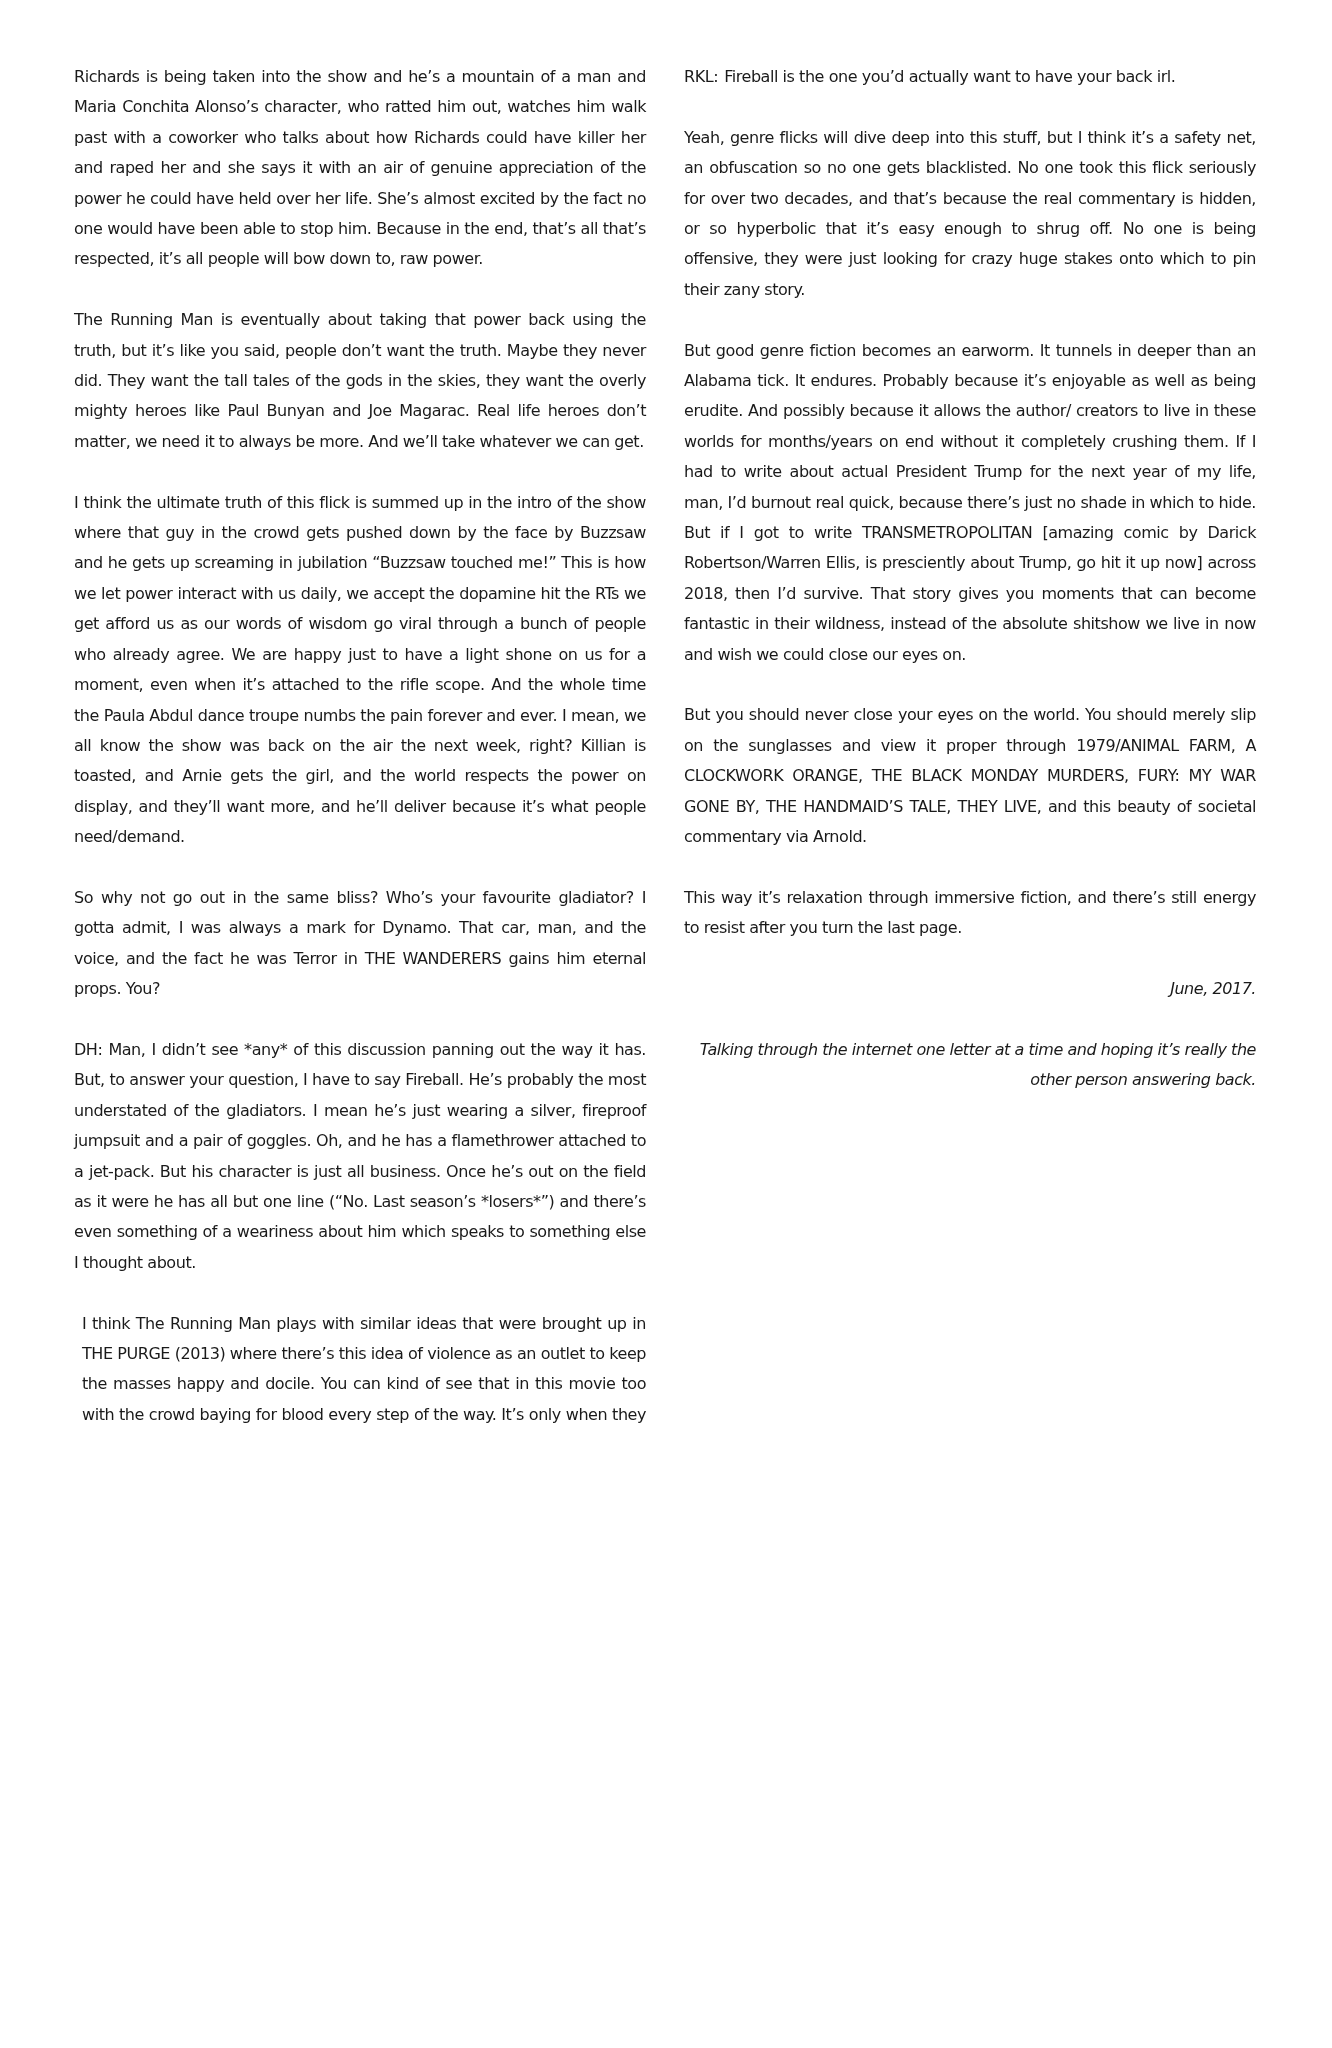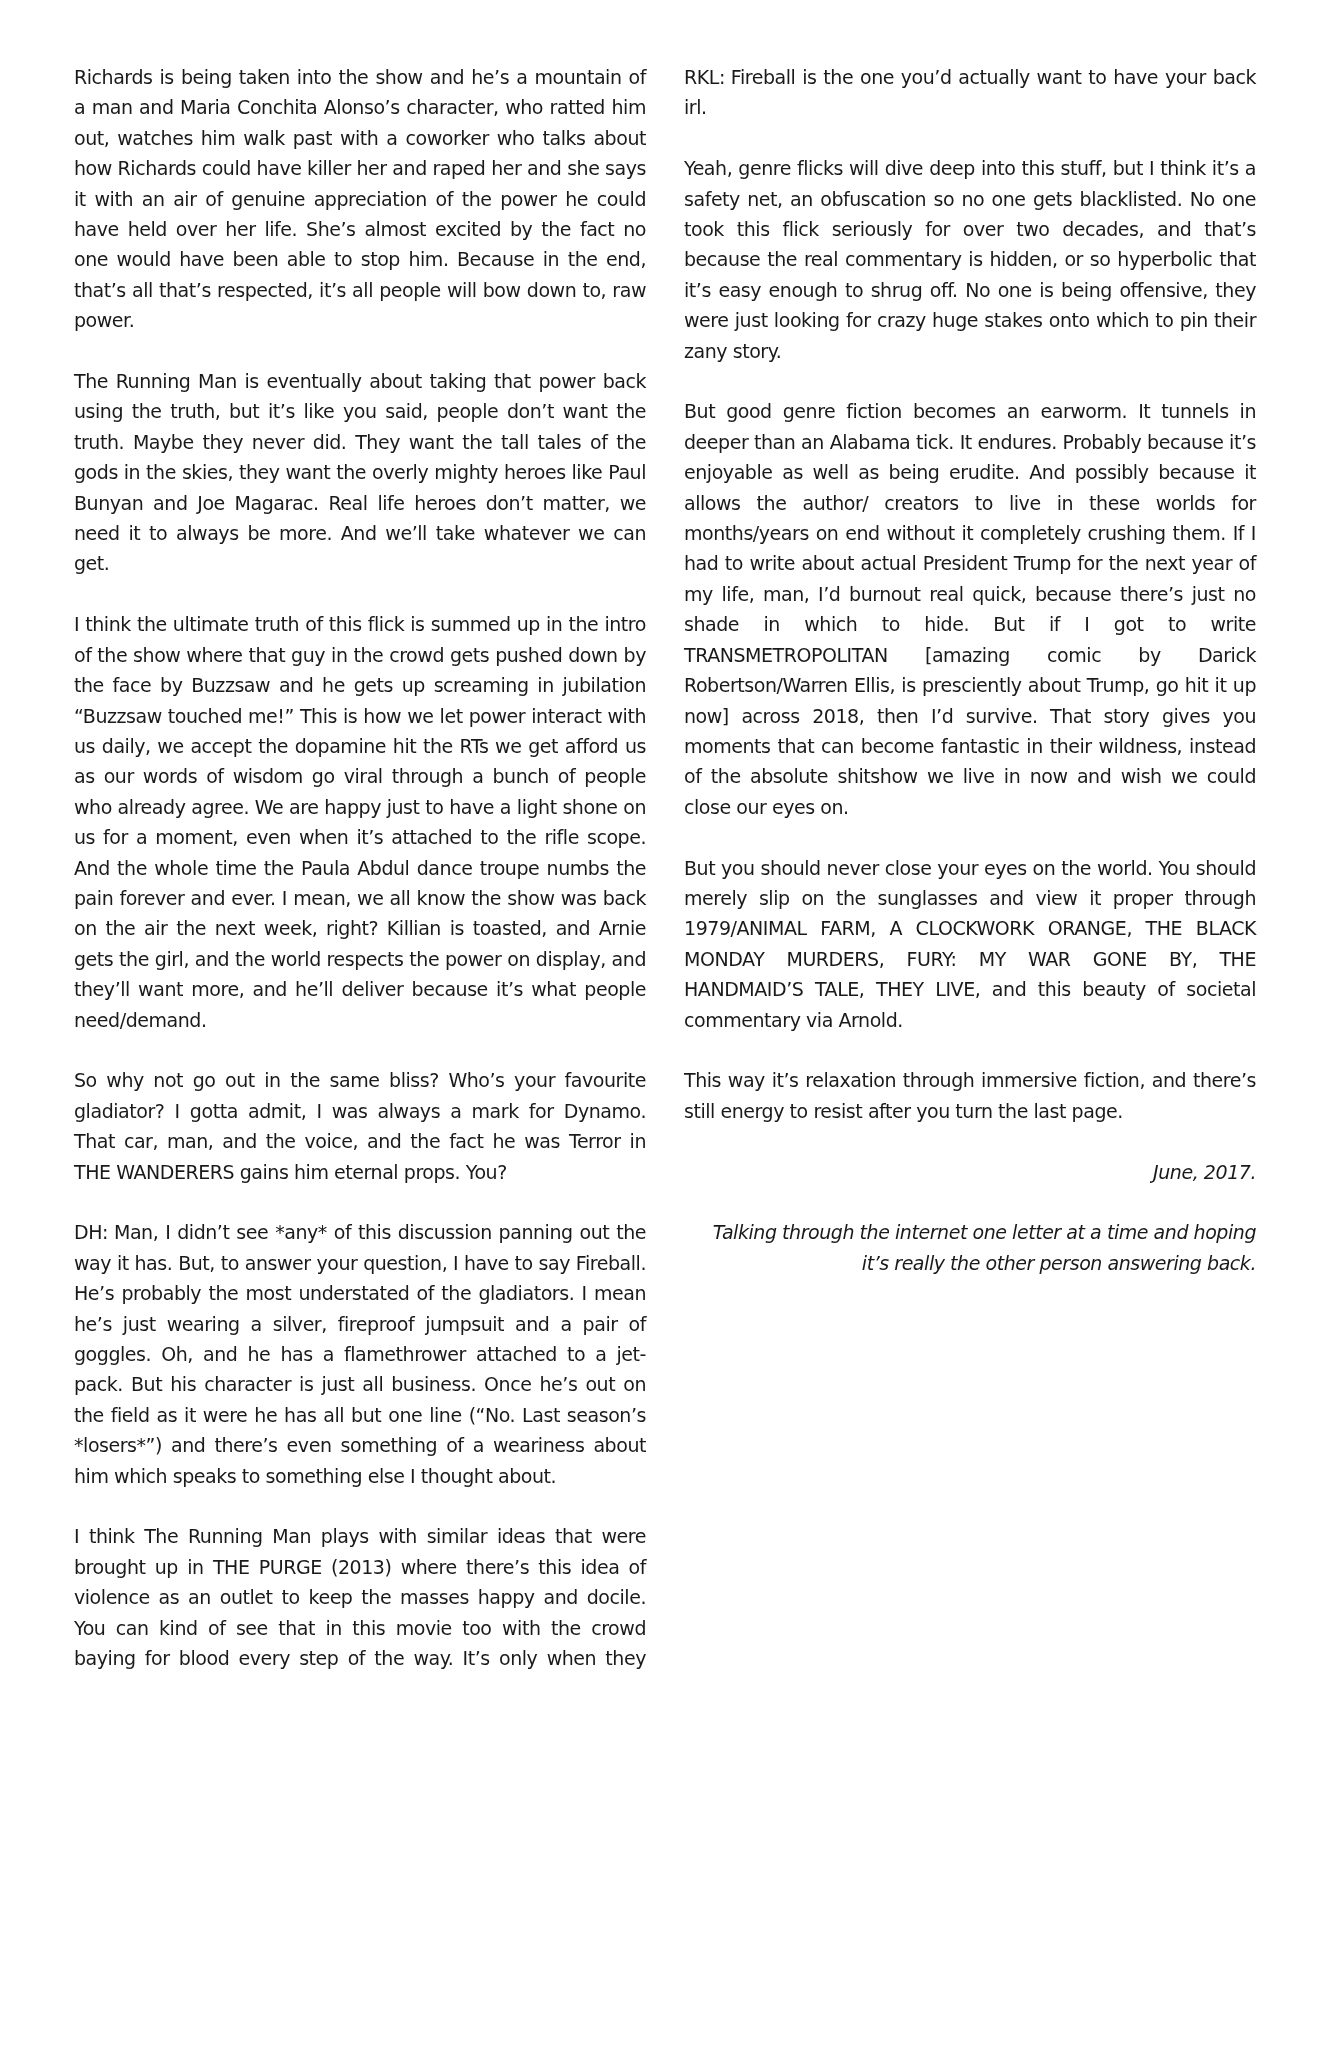--- a/index.html
+++ b/index.html
@@ -18,21 +18,21 @@
     .page {
       position: absolute;
       left: 0; top: 0;
       width: 1332px;
       height: 2048px;
     }
     .column {
       position: absolute;
       top: 62px;
       width: 572px;
-      font-size: 19px;
+      font-size: 16px;
       line-height: 30.4px;
       letter-spacing: -0.45px;
       word-spacing: 0px;
     }
     .col-left  { left: 74px; }
     .col-right { left: 684px; width: 572px; }
     .para {
       margin: 0 0 30.4px 0;
       text-align: justify;
       hyphens: none;
@@ -60,21 +60,21 @@
     </p>
     <p class="para">
       <span>I think the ultimate truth of this flick is summed up in the intro of the show where that guy in the crowd gets pushed down by the face by Buzzsaw and he gets up screaming in jubilation “Buzzsaw touched me!” This is how we let power interact with us daily, we accept the dopamine hit the RTs we get afford us as our words of wisdom go viral through a bunch of people who already agree. We are happy just to have a light shone on us for a moment, even when it’s attached to the rifle scope. And the whole time the Paula Abdul dance troupe numbs the pain forever and ever. I mean, we all know the show was back on the air the next week, right? Killian is toasted, and Arnie gets the girl, and the world respects the power on display, and they’ll want more, and he’ll deliver because it’s what people need/demand.</span>
     </p>
     <p class="para">
       <span>So why not go out in the same bliss? Who’s your favourite gladiator? I gotta admit, I was always a mark for Dynamo. That car, man, and the voice, and the fact he was Terror in THE WANDERERS gains him eternal props. You?</span>
     </p>
     <p class="para">
       <span class="speaker">DH:</span><span>Man, I didn’t see *any* of this discussion panning out the way it has. But, to answer your question, I have to say Fireball. He’s probably the most understated of the gladiators. I mean he’s just wearing a silver, fireproof jumpsuit and a pair of goggles. Oh, and he has a flamethrower attached to a jet-pack. But his character is just all business. Once he’s out on the field as it were he has all but one line (“No. Last season’s *losers*”) and there’s even something of a weariness about him which speaks to something else I thought about.</span>
     </p>
-    <p class="para" style="text-align-last: justify;">
+    <p class="para" style="text-align-last: justify; margin-left: 8px;">
       <span>I think The Running Man plays with similar ideas that were brought up in THE PURGE (2013) where there’s this idea of violence as an outlet to keep the masses happy and docile. You can kind of see that in this movie too with the crowd baying for blood every step of the way. It’s only when they</span>
     </p>
   </div>
 
   <div class="column col-right">
     <p class="para">
       <span class="speaker">RKL:</span><span>Fireball is the one you’d actually want to have your back irl.</span>
     </p>
     <p class="para">
       <span>Yeah, genre flicks will dive deep into this stuff, but I think it’s a safety net, an obfuscation so no one gets blacklisted. No one took this flick seriously for over two decades, and that’s because the real commentary is hidden, or so hyperbolic that it’s easy enough to shrug off. No one is being offensive, they were just looking for crazy huge stakes onto which to pin their zany story.</span>

